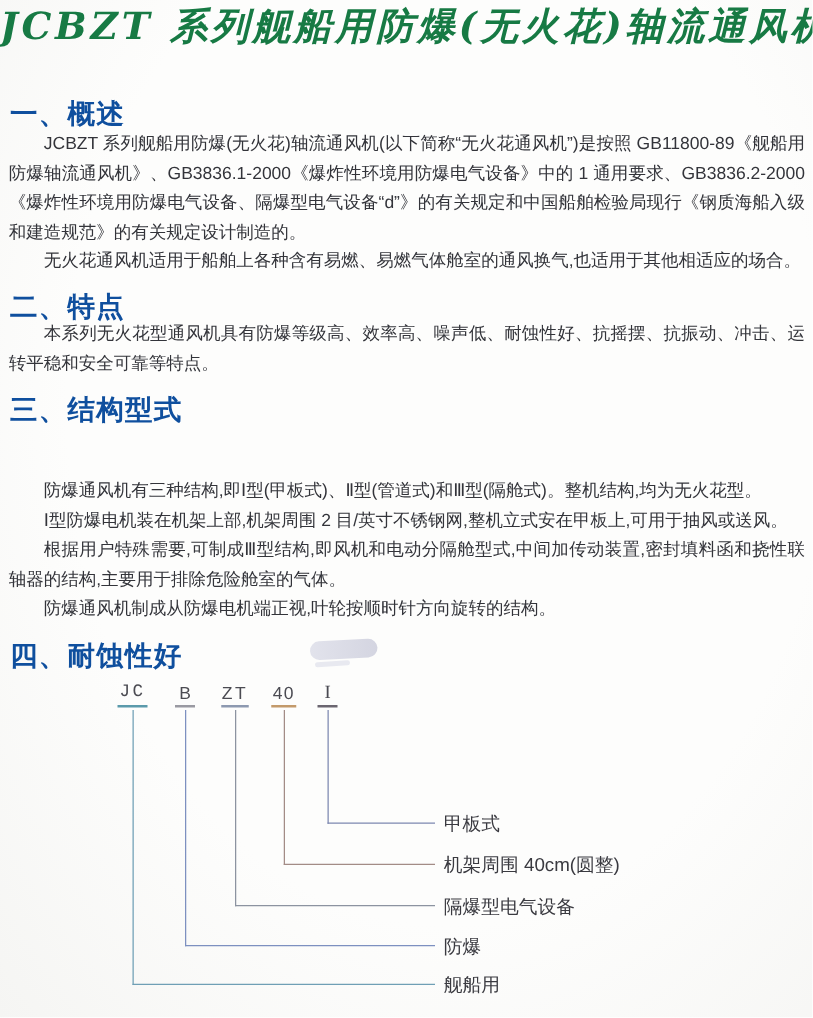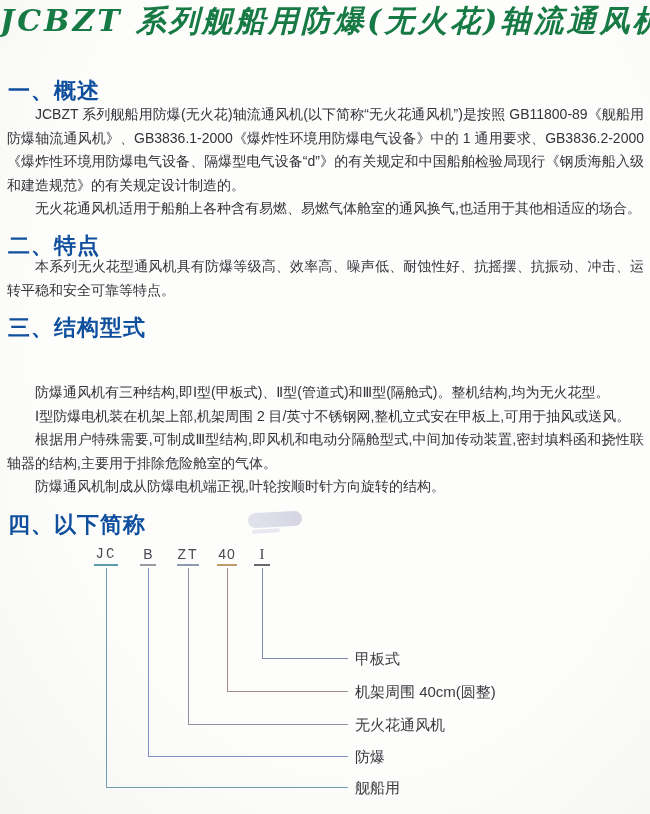--- a/index.html
+++ b/index.html
@@ -79,21 +79,21 @@
   </div>
 
   <div class="heading h3">三、结构型式</div>
   <div class="body-block b3">
     <p>防爆通风机有三种结构,即Ⅰ型(甲板式)、Ⅱ型(管道式)和Ⅲ型(隔舱式)。整机结构,均为无火花型。</p>
     <p>Ⅰ型防爆电机装在机架上部,机架周围 2 目/英寸不锈钢网,整机立式安在甲板上,可用于抽风或送风。</p>
     <p>根据用户特殊需要,可制成Ⅲ型结构,即风机和电动分隔舱型式,中间加传动装置,密封填料函和挠性联轴器的结构,主要用于排除危险舱室的气体。</p>
     <p>防爆通风机制成从防爆电机端正视,叶轮按顺时针方向旋转的结构。</p>
   </div>
 
-  <div class="heading h4">四、以下简称</div>
+  <div class="heading h4">四、耐蚀性好</div>
 
   <div class="smudge"></div>
   <div class="smudge-tail"></div>
 
   <div>
 
     <span class="code" style="left:106px;font-family:Liberation Mono, monospace;">JC</span>
     <span class="code" style="left:148px;letter-spacing:0;">B</span>
     <span class="code" style="left:188px;">ZT</span>
     <span class="code" style="left:227px;letter-spacing:1px;">40</span>
@@ -106,19 +106,19 @@
     <div class="uline" style="left:262px;width:16px;background:#6b6670;"></div>
 
     <div class="conn" style="left:262px;width:85px;height:90px;border-color:#7d88b0;"></div>
     <div class="conn" style="left:227px;width:120px;height:123px;border-color:#a38c86;"></div>
     <div class="conn" style="left:188px;width:159px;height:156px;border-color:#8c93a0;"></div>
     <div class="conn" style="left:148px;width:199px;height:188px;border-color:#7d90c0;"></div>
     <div class="conn" style="left:106px;width:241px;height:219px;border-color:#6f9fb5;"></div>
 
     <div class="dlabel" style="top:650px;">甲板式</div>
     <div class="dlabel" style="top:683px;">机架周围 40cm(圆整)</div>
-    <div class="dlabel" style="top:716px;">无火花通风机</div>
+    <div class="dlabel" style="top:716px;">隔爆型电气设备</div>
     <div class="dlabel" style="top:748px;">防爆</div>
     <div class="dlabel" style="top:779px;">舰船用</div>
 
   </div>
 
 </div>
 
 </body></html>

